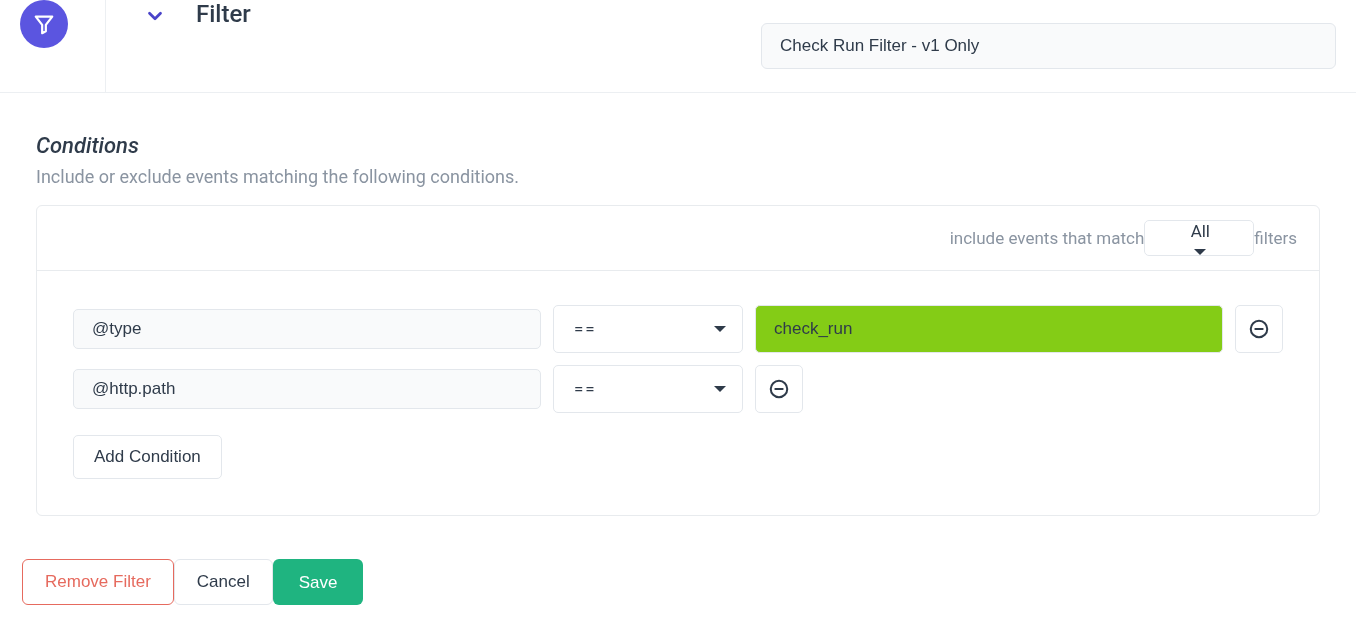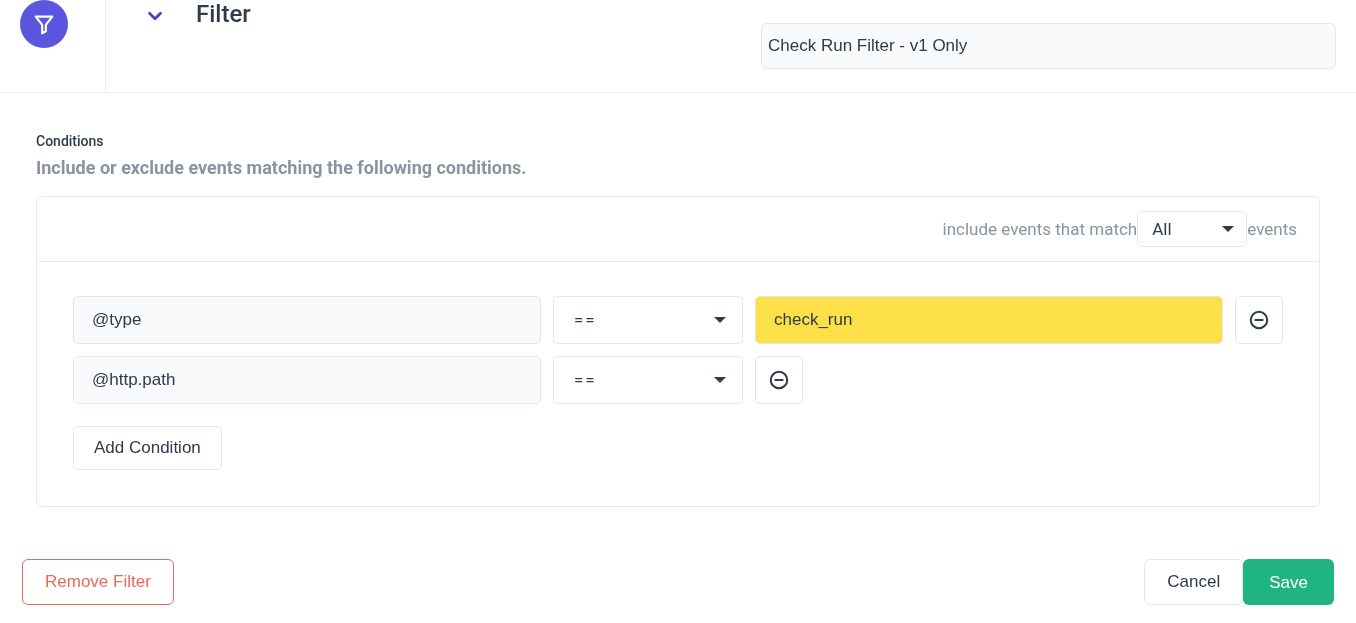--- a/index.html
+++ b/index.html
@@ -54,40 +54,40 @@
     font-weight: 500;
     color: #2f3b4a;
   }
   .filter-name-input {
     margin-left: auto;
     width: 575px;
     height: 46px;
     border: 1px solid #e3e7ec;
     border-radius: 6px;
     background: #f9fafb;
-    padding: 0 6px;
+    padding: 0 18px;
     font-size: 17px;
     color: #2f3b4a;
   }
 
   
   .content {
     padding: 40px 36px 0 36px;
   }
   .section-title {
-    font-size: 14px;
+    font-size: 22px;
     font-weight: 500;
     color: #2f3b4a;
     margin-bottom: 8px;
+    font-style: italic;
   }
   .section-subtitle {
     font-size: 18px;
     color: #8a94a1;
     margin-bottom: 18px;
-    font-weight: bold;
   }
 
   .conditions-box {
     border: 1px solid #e8ebee;
     border-radius: 6px;
     overflow: hidden;
   }
 
   .match-bar {
     display: flex;
@@ -106,35 +106,36 @@
     justify-content: space-between;
     width: 110px;
     height: 36px;
     border: 1px solid #e3e7ec;
     border-radius: 5px;
     padding: 0 12px 0 14px;
     font-size: 17px;
     color: #2f3b4a;
     cursor: pointer;
     background: #fff;
+    flex-direction: column;
   }
 
   .conditions-body {
     padding: 34px 36px 36px 36px;
   }
 
   .condition-row {
     display: flex;
     align-items: center;
     gap: 12px;
     margin-bottom: 12px;
   }
   .attr-input {
     flex: 0 0 468px;
-    height: 48px;
+    height: 40px;
     border: 1px solid #e3e7ec;
     background: #f9fafb;
     border-radius: 5px;
     padding: 0 18px;
     font-size: 17px;
     color: #2f3b4a;
   }
   .op-select {
     flex: 0 0 190px;
     height: 48px;
@@ -148,21 +149,21 @@
     font-size: 17px;
     color: #2f3b4a;
     cursor: pointer;
     letter-spacing: 2px;
   }
   .op-select .caret { letter-spacing: 0; }
   .value-input {
     flex: 1;
     height: 48px;
     border: 1px solid #e3e7ec;
-    background: #fde047;
+    background: #84cc16;
     border-radius: 5px;
     padding: 0 18px;
     font-size: 17px;
     color: #2f3b4a;
   }
 
   .remove-cond-btn {
     width: 48px;
     height: 48px;
     display: flex;
@@ -187,21 +188,20 @@
   }
 
   
   .footer {
     position: absolute;
     bottom: 18px;
     left: 0;
     right: 0;
     display: flex;
     align-items: center;
-    justify-content: space-between;
     padding: 0 22px;
   }
   .remove-filter-btn {
     height: 46px;
     padding: 0 22px;
     border: 1px solid #e66a5e;
     background: #fff;
     color: #e66a5e;
     border-radius: 6px;
     font-size: 17px;
@@ -266,21 +266,21 @@
   <div class="section-title">Conditions</div>
   <div class="section-subtitle">Include or exclude events matching the following conditions.</div>
 
   <div class="conditions-box">
     <div class="match-bar">
       <span class="match-text">include events that match</span>
       <div class="match-select">
         <span>All</span>
         <span class="caret"></span>
       </div>
-      <span class="match-text">events</span>
+      <span class="match-text">filters</span>
     </div>
 
     <div class="conditions-body">
 
       
       <div class="condition-row">
         <input class="attr-input" type="text" value="@type" style="">
         <div class="op-select">
           <span>==</span>
           <span class="caret"></span>

